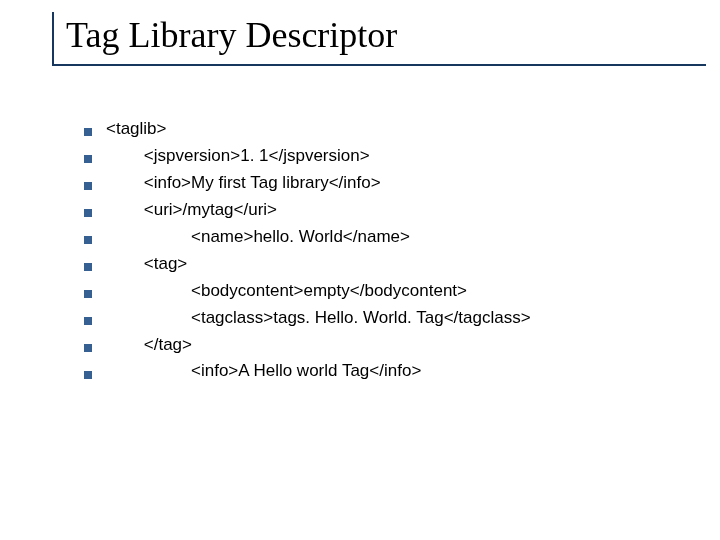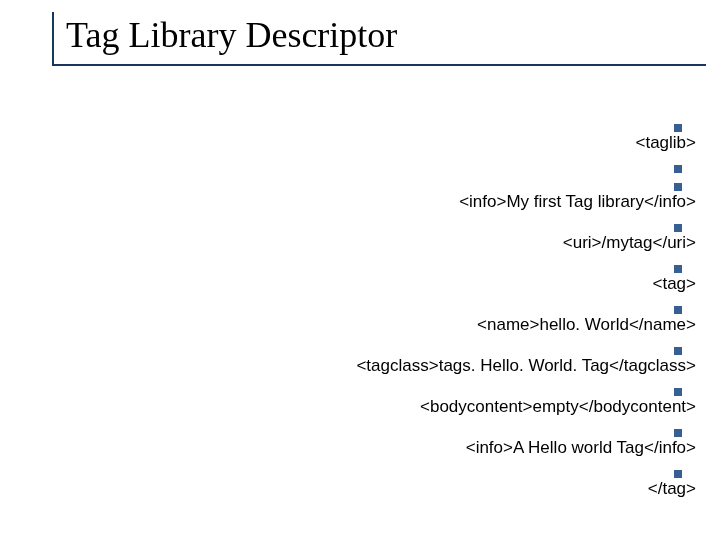--- a/index.html
+++ b/index.html
@@ -36,23 +36,22 @@
     line-height: 1.1;
   }
   .content {
     position: absolute;
     left: 52px;
     top: 118px;
     right: 30px;
   }
   .line {
     display: flex;
-    align-items: flex-end;
+    align-items: center;
     margin-bottom: 4px;
-    flex-direction: column;
   }
   .bullet {
     width: 8px;
     height: 8px;
     background: #376092;
     margin-top: 6px;
     margin-right: 14px;
     flex: 0 0 auto;
   }
   .text {
@@ -73,48 +72,49 @@
     </div>
   </div>
 
   <div class="content">
     <div class="line">
       <div class="bullet"></div>
       <div class="text">&lt;taglib&gt;</div>
     </div>
     <div class="line">
       <div class="bullet"></div>
+      <div class="text">        &lt;jspversion&gt;1. 1&lt;/jspversion&gt;</div>
     </div>
     <div class="line">
       <div class="bullet"></div>
       <div class="text">        &lt;info&gt;My first Tag library&lt;/info&gt;</div>
     </div>
     <div class="line">
       <div class="bullet"></div>
       <div class="text">        &lt;uri&gt;/mytag&lt;/uri&gt;</div>
     </div>
     <div class="line">
       <div class="bullet"></div>
+      <div class="text">                  &lt;name&gt;hello. World&lt;/name&gt;</div>
+    </div>
+    <div class="line">
+      <div class="bullet"></div>
       <div class="text">        &lt;tag&gt;</div>
     </div>
     <div class="line">
       <div class="bullet"></div>
-      <div class="text">                  &lt;name&gt;hello. World&lt;/name&gt;</div>
+      <div class="text">                  &lt;bodycontent&gt;empty&lt;/bodycontent&gt;</div>
     </div>
     <div class="line">
       <div class="bullet"></div>
       <div class="text">                  &lt;tagclass&gt;tags. Hello. World. Tag&lt;/tagclass&gt;</div>
     </div>
     <div class="line">
       <div class="bullet"></div>
-      <div class="text">                  &lt;bodycontent&gt;empty&lt;/bodycontent&gt;</div>
+      <div class="text">        &lt;/tag&gt;</div>
     </div>
     <div class="line">
       <div class="bullet"></div>
       <div class="text">                  &lt;info&gt;A Hello world Tag&lt;/info&gt;</div>
-    </div>
-    <div class="line">
-      <div class="bullet"></div>
-      <div class="text">        &lt;/tag&gt;</div>
     </div>
   </div>
 
 </div>
 
 </body></html>

